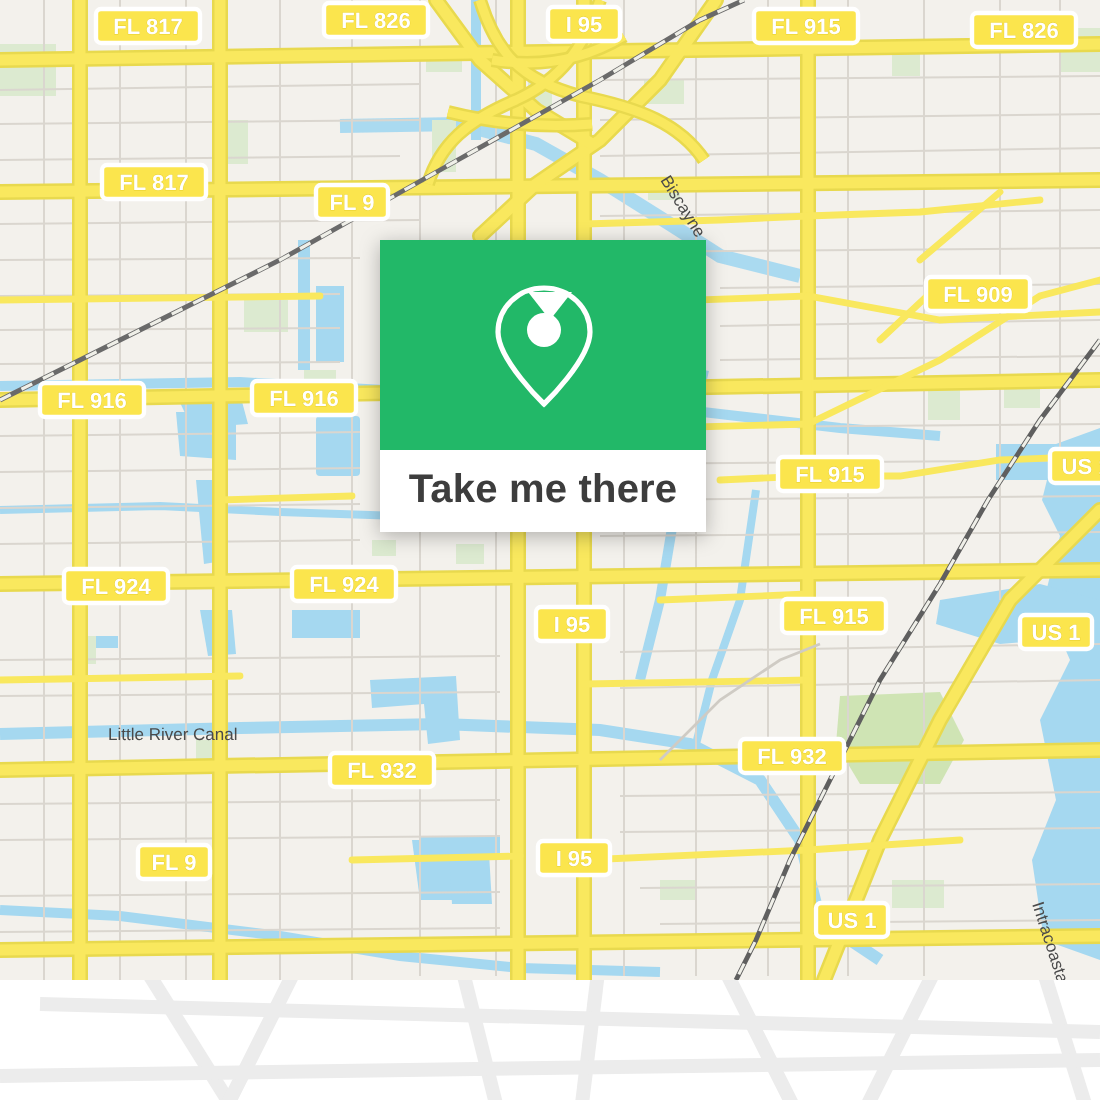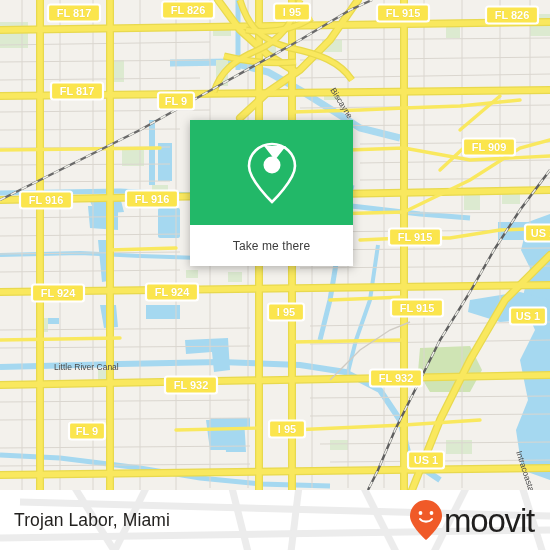--- a/index.html
+++ b/index.html
@@ -19,21 +19,21 @@
       font-size:12.5px;color:#2a2a2a;padding:3px 7px 4px 7px;
       letter-spacing:0.1px;white-space:nowrap;}
 
   
   #popup{position:absolute;left:190px;top:120px;width:163px;
          filter:drop-shadow(0 2px 5px rgba(0,0,0,0.28));}
   #popup-green{height:105px;background:#22b868;
        display:flex;align-items:center;justify-content:center;}
   #popup-bar{height:41px;background:#fff;display:flex;
        align-items:center;justify-content:center;}
-  #popup-bar span{font-size:12px;color:#3d3d3d;letter-spacing:0.1px;}
+  #popup-bar span{font-size:20px;color:#3d3d3d;letter-spacing:0.1px;font-weight:bold;}
   #popup-tail{position:absolute;left:50%;top:146px;margin-left:-11px;
        width:0;height:0;border-left:11px solid transparent;
        border-right:11px solid transparent;border-top:14px solid #fff;}
 
   
   #footer{position:absolute;left:0;top:490px;width:550px;height:60px;
           background:#ffffff;overflow:hidden;}
   #footer-bgsvg{position:absolute;left:0;top:0;opacity:1;}
   #place-title{position:absolute;left:14px;top:50%;transform:translateY(-50%);
       font-size:17.5px;color:#23211f;letter-spacing:0.1px;white-space:nowrap;}
@@ -386,26 +386,15 @@
         <path d="M150 -10 L110 70"></path>
         <path d="M230 -10 L250 70"></path>
         <path d="M300 -12 L290 70"></path>
         <path d="M360 -10 L400 70"></path>
         <path d="M470 -10 L430 70"></path>
         <path d="M520 -10 L545 70"></path>
         <path d="M20 12 L550 26"></path>
         <path d="M0 48 L550 40"></path>
       </g>
     </svg>
-    <div id="place-title">Trojan Labor, Miami</div>
-    <div id="brand">
-      <svg width="34" height="42" viewBox="0 0 34 42">
-        <path d="M17 1 C8.2 1 1 8.2 1 17 C1 27 17 41 17 41 C17 41 33 27 33 17
-                 C33 8.2 25.8 1 17 1 Z" fill="#f05a28"></path>
-        <circle cx="11.5" cy="14" r="1.9" fill="#ffffff"></circle>
-        <circle cx="22.5" cy="14" r="1.9" fill="#ffffff"></circle>
-        <path d="M11 20 C13.5 23.5 20.5 23.5 23 20" stroke="#ffffff" stroke-width="2.1" fill="none" stroke-linecap="round"></path>
-      </svg>
-      <span id="brand-word">moovit</span>
-    </div>
   </div>
 
 </div>
 
 </body></html>

